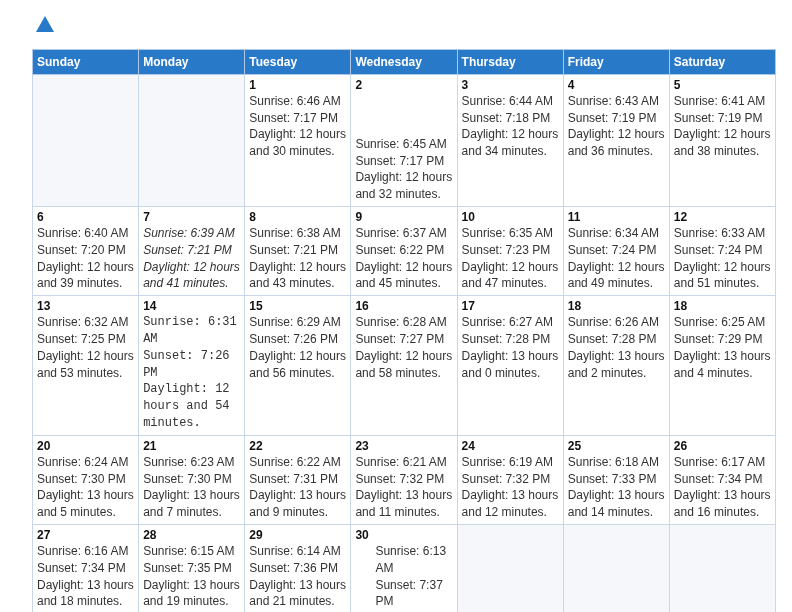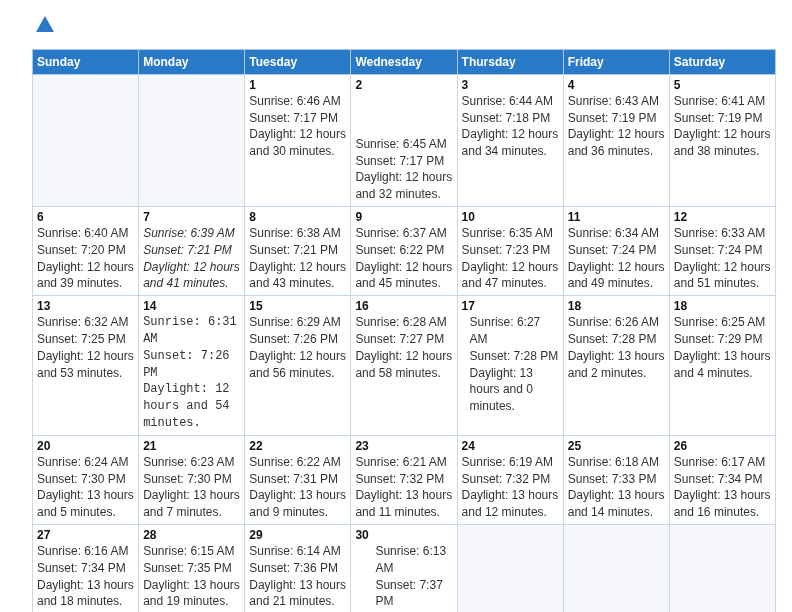--- a/index.html
+++ b/index.html
@@ -226,21 +226,21 @@
 Daylight: 12 hours and 56 minutes.</div>
           </td>
           <td>
             <span class="day-num">16</span>
             <div class="day-info" style="white-space: pre-line;">Sunrise: 6:28 AM
 Sunset: 7:27 PM
 Daylight: 12 hours and 58 minutes.</div>
           </td>
           <td>
             <span class="day-num">17</span>
-            <div class="day-info" style="white-space: pre-line; margin-left: 8px;">Sunrise: 6:27 AM
+            <div class="day-info" style="white-space: pre-line;">Sunrise: 6:27 AM
 Sunset: 7:28 PM
 Daylight: 13 hours and 0 minutes.</div>
           </td>
           <td>
             <span class="day-num">18</span>
             <div class="day-info" style="white-space: pre-line;">Sunrise: 6:26 AM
 Sunset: 7:28 PM
 Daylight: 13 hours and 2 minutes.</div>
           </td>
           <td>

